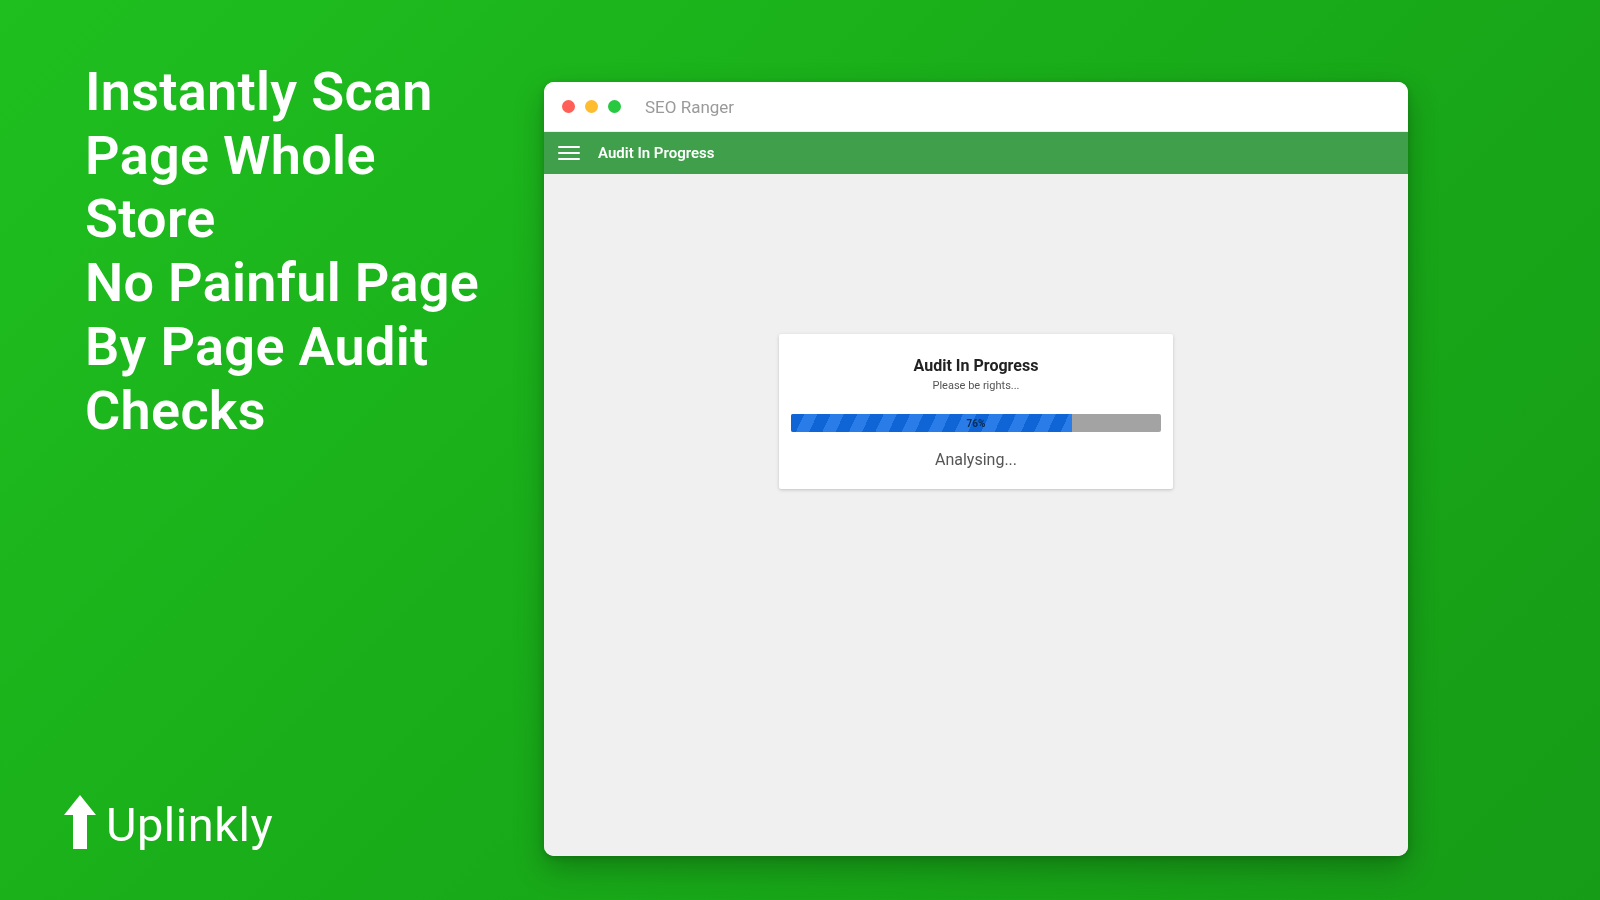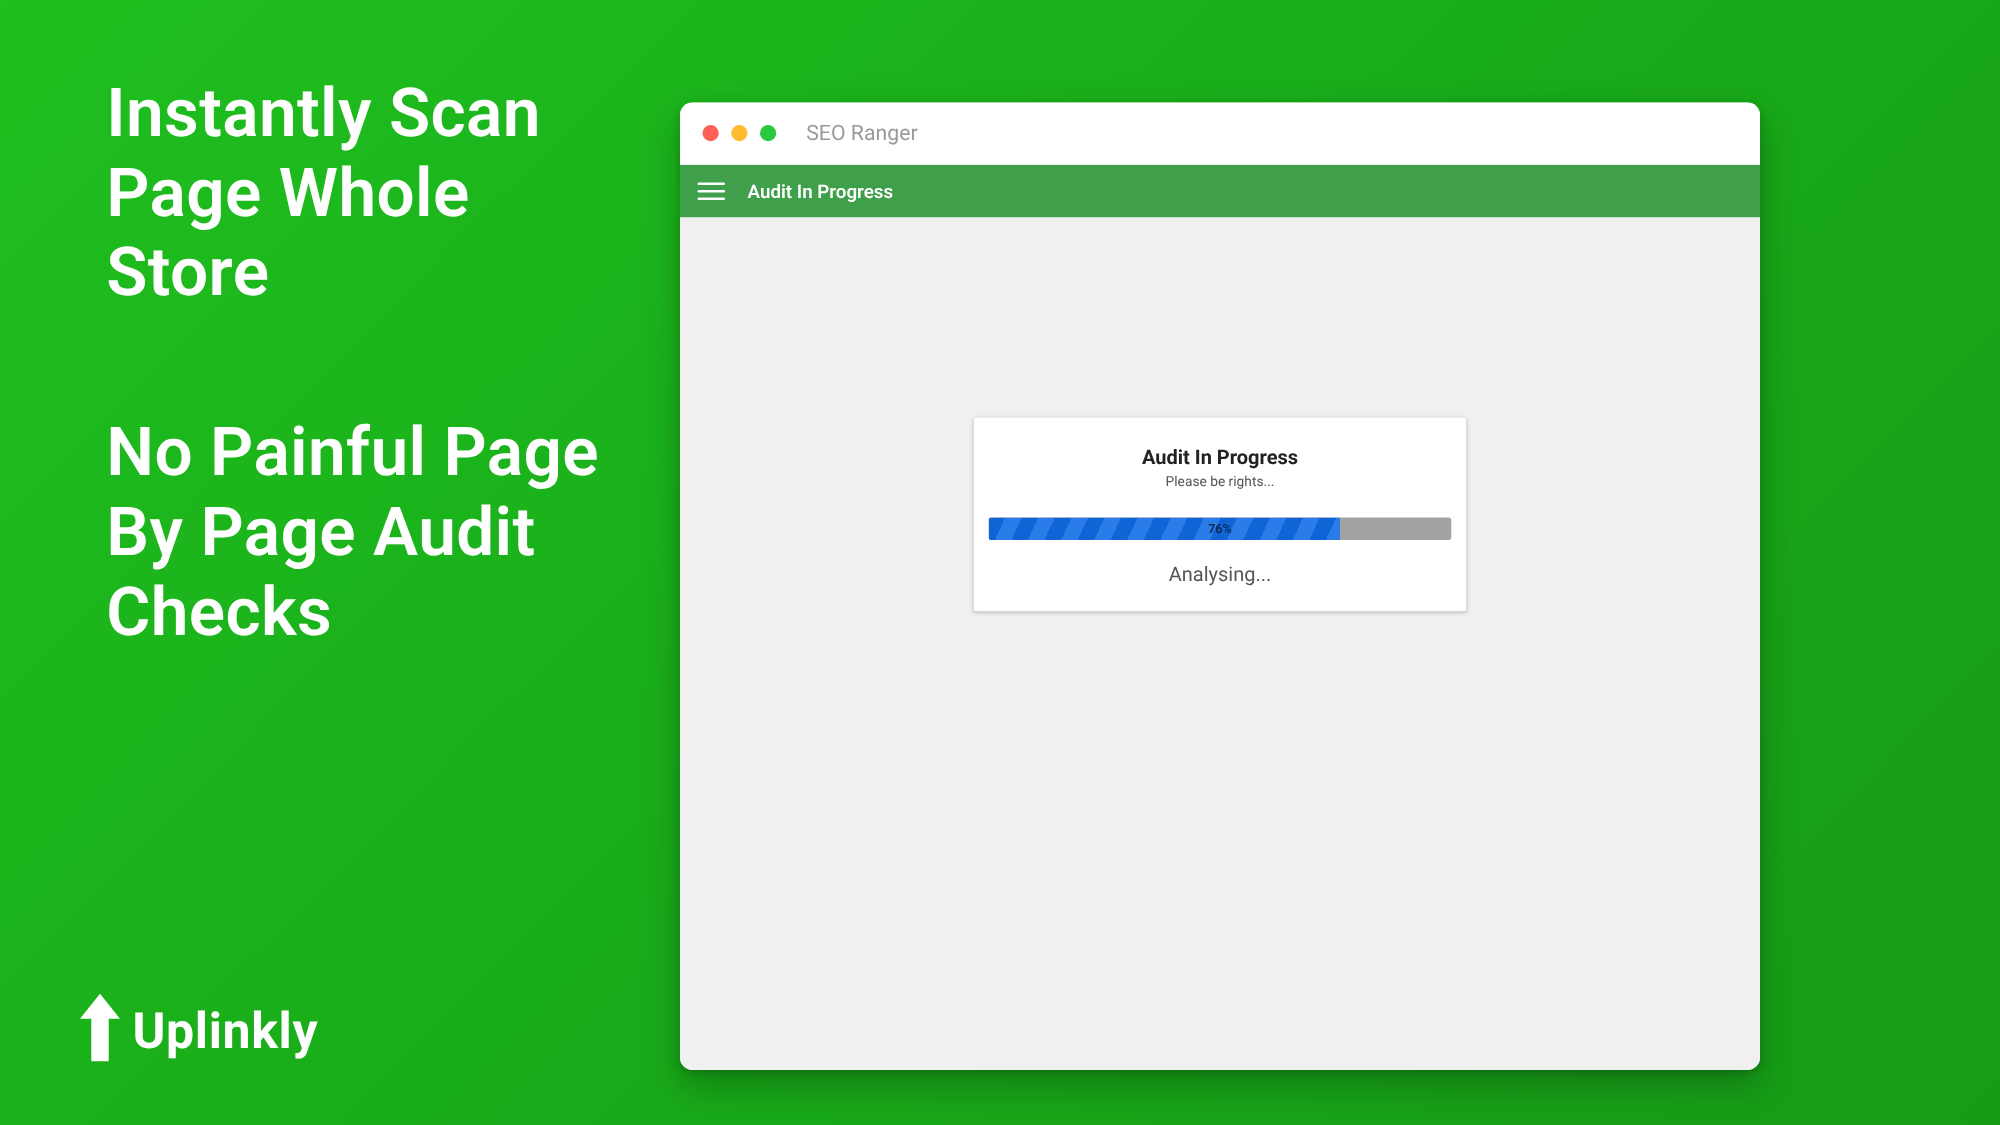--- a/index.html
+++ b/index.html
@@ -15,32 +15,32 @@
     left: 85px; top: 60px;
     width: 420px;
     color: #ffffff;
   }
   .copy h1 {
     font-size: 54px;
     line-height: 1.18;
     font-weight: 600;
     letter-spacing: 0.3px;
   }
-  .copy .block2 { margin-top: 80px; }
+  .copy .block2 { }
   .brand {
     position: absolute;
     left: 60px; bottom: 45px;
     display: flex; align-items: center;
     color: #ffffff;
     gap: 6px;
   }
   .brand svg { width: 40px; height: 58px; fill: #ffffff; }
   .brand-text {
-    font-size: 40px;
-    font-weight: 700;
+    font-size: 47px;
+    font-weight: 400;
     letter-spacing: 0.5px;
   }
 
   
   .window {
     position: absolute;
     left: 520px; top: 82px;
     width: 864px; height: 774px;
     background: #ffffff;
     border-radius: 10px;

